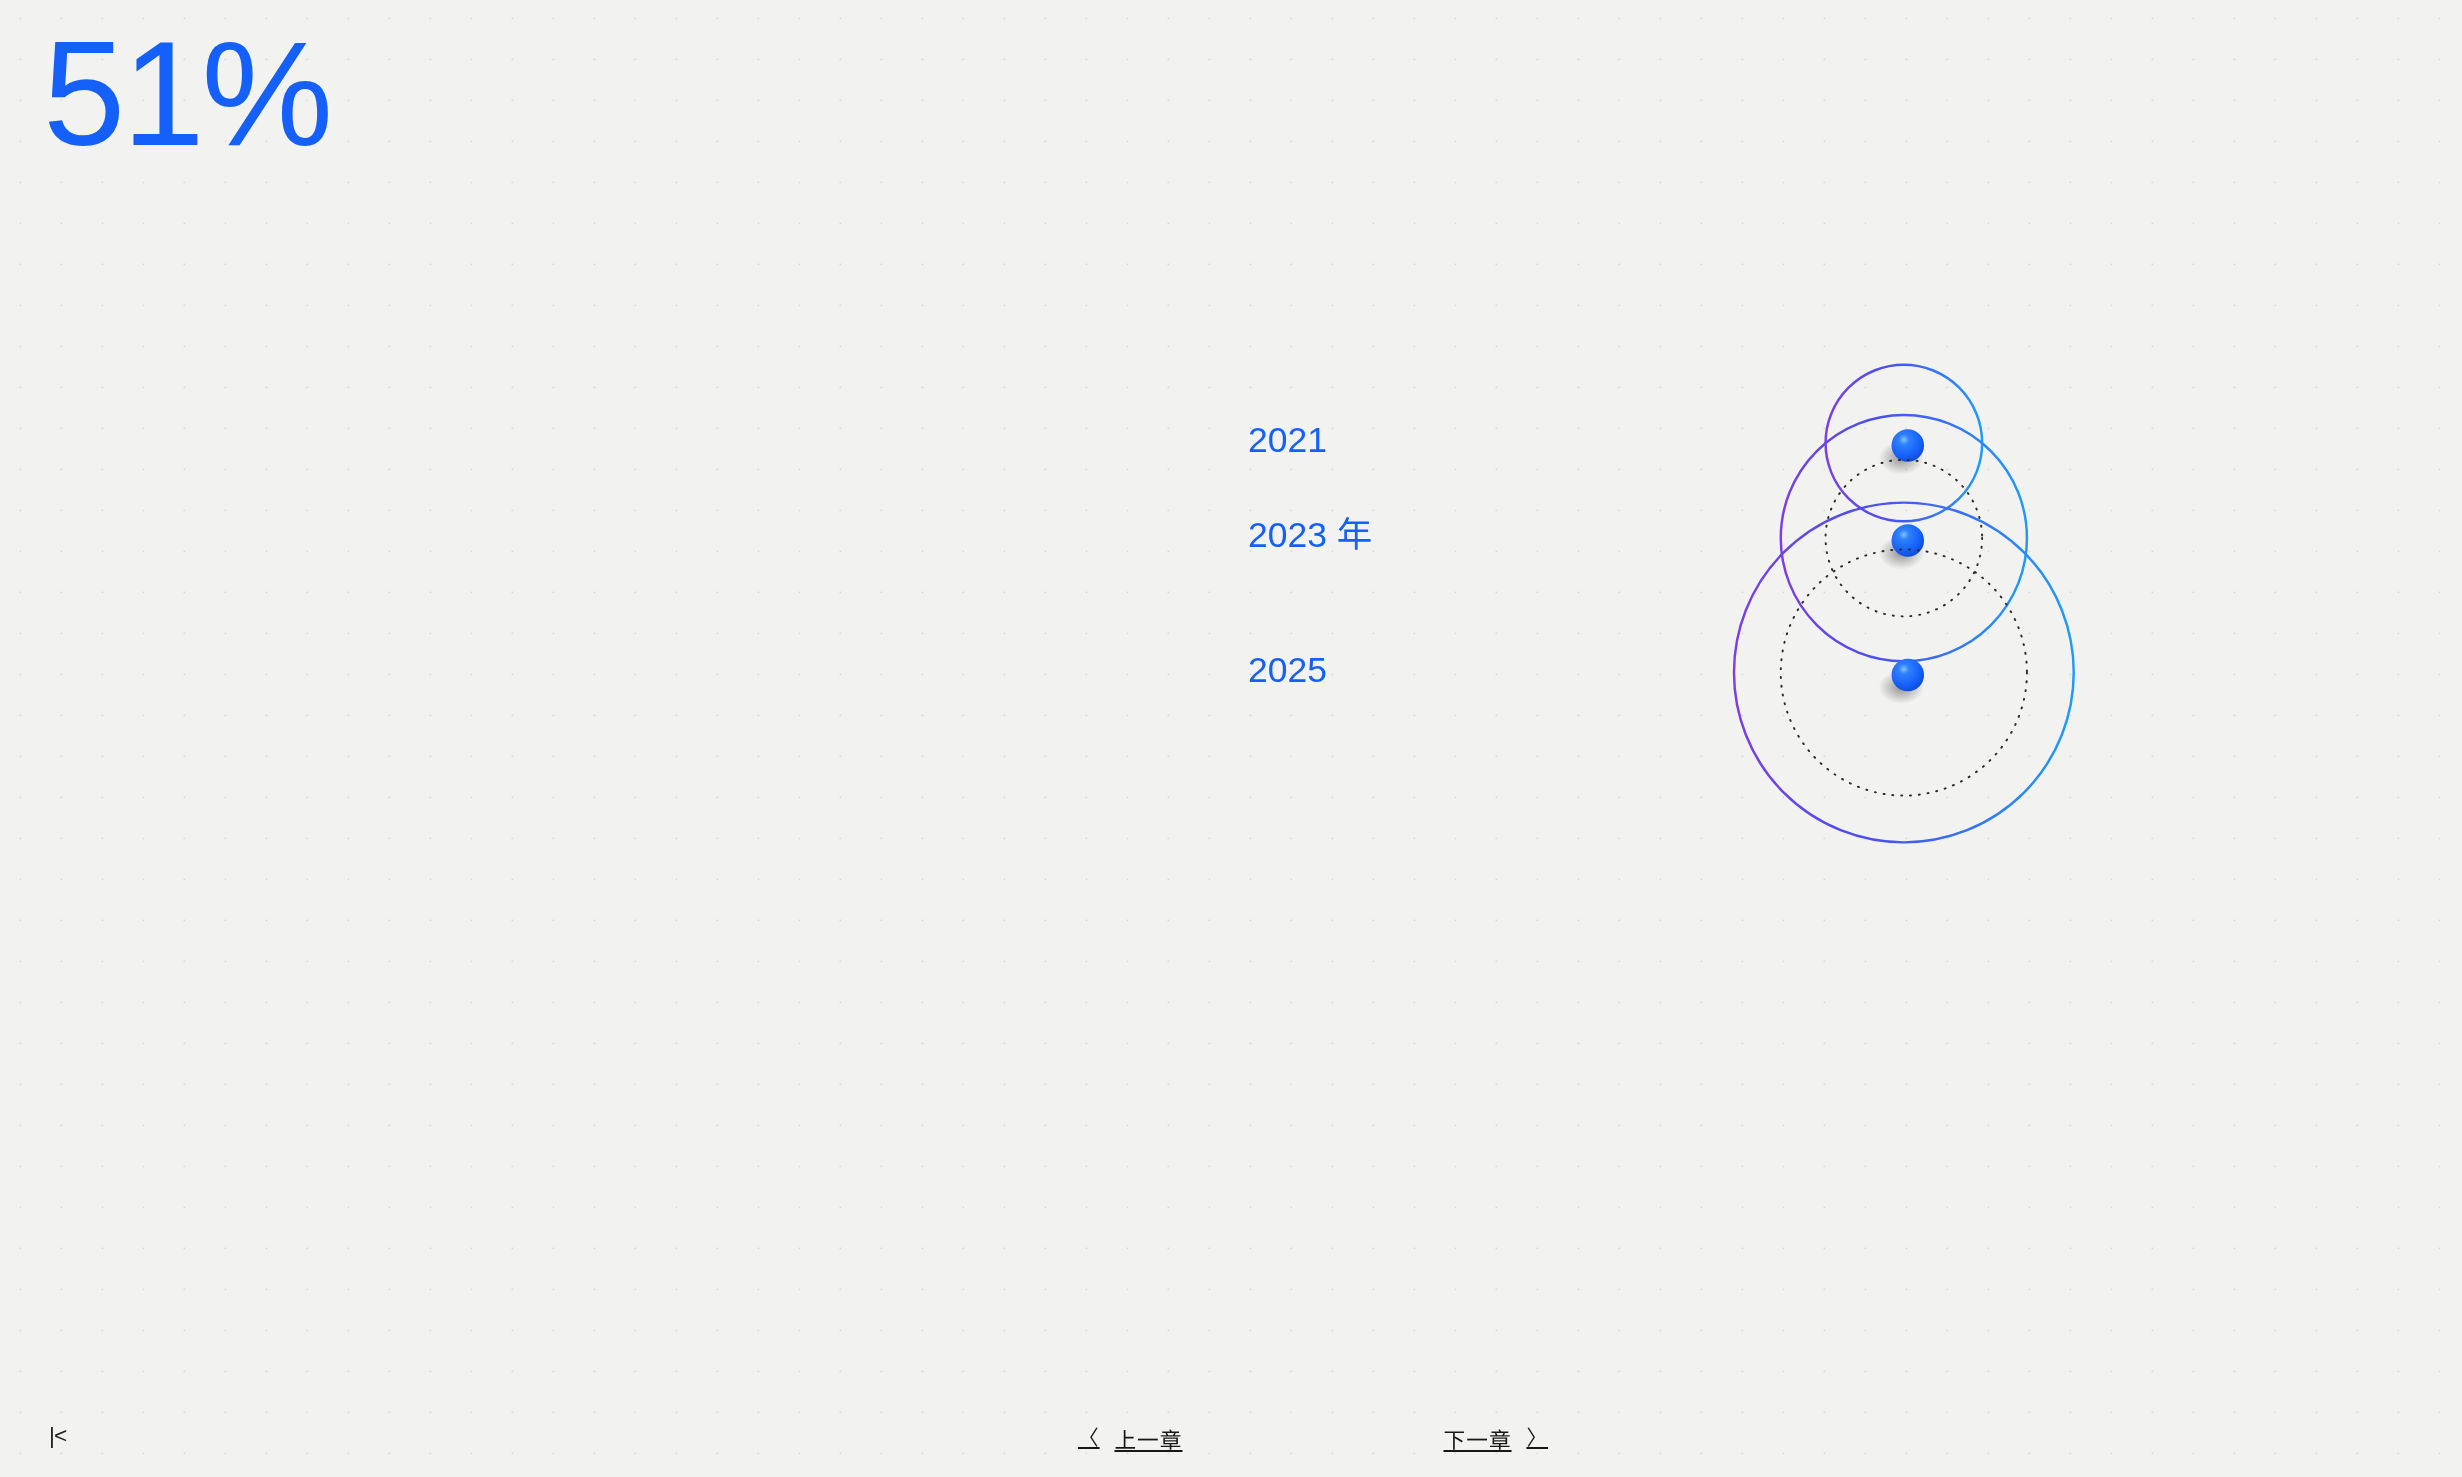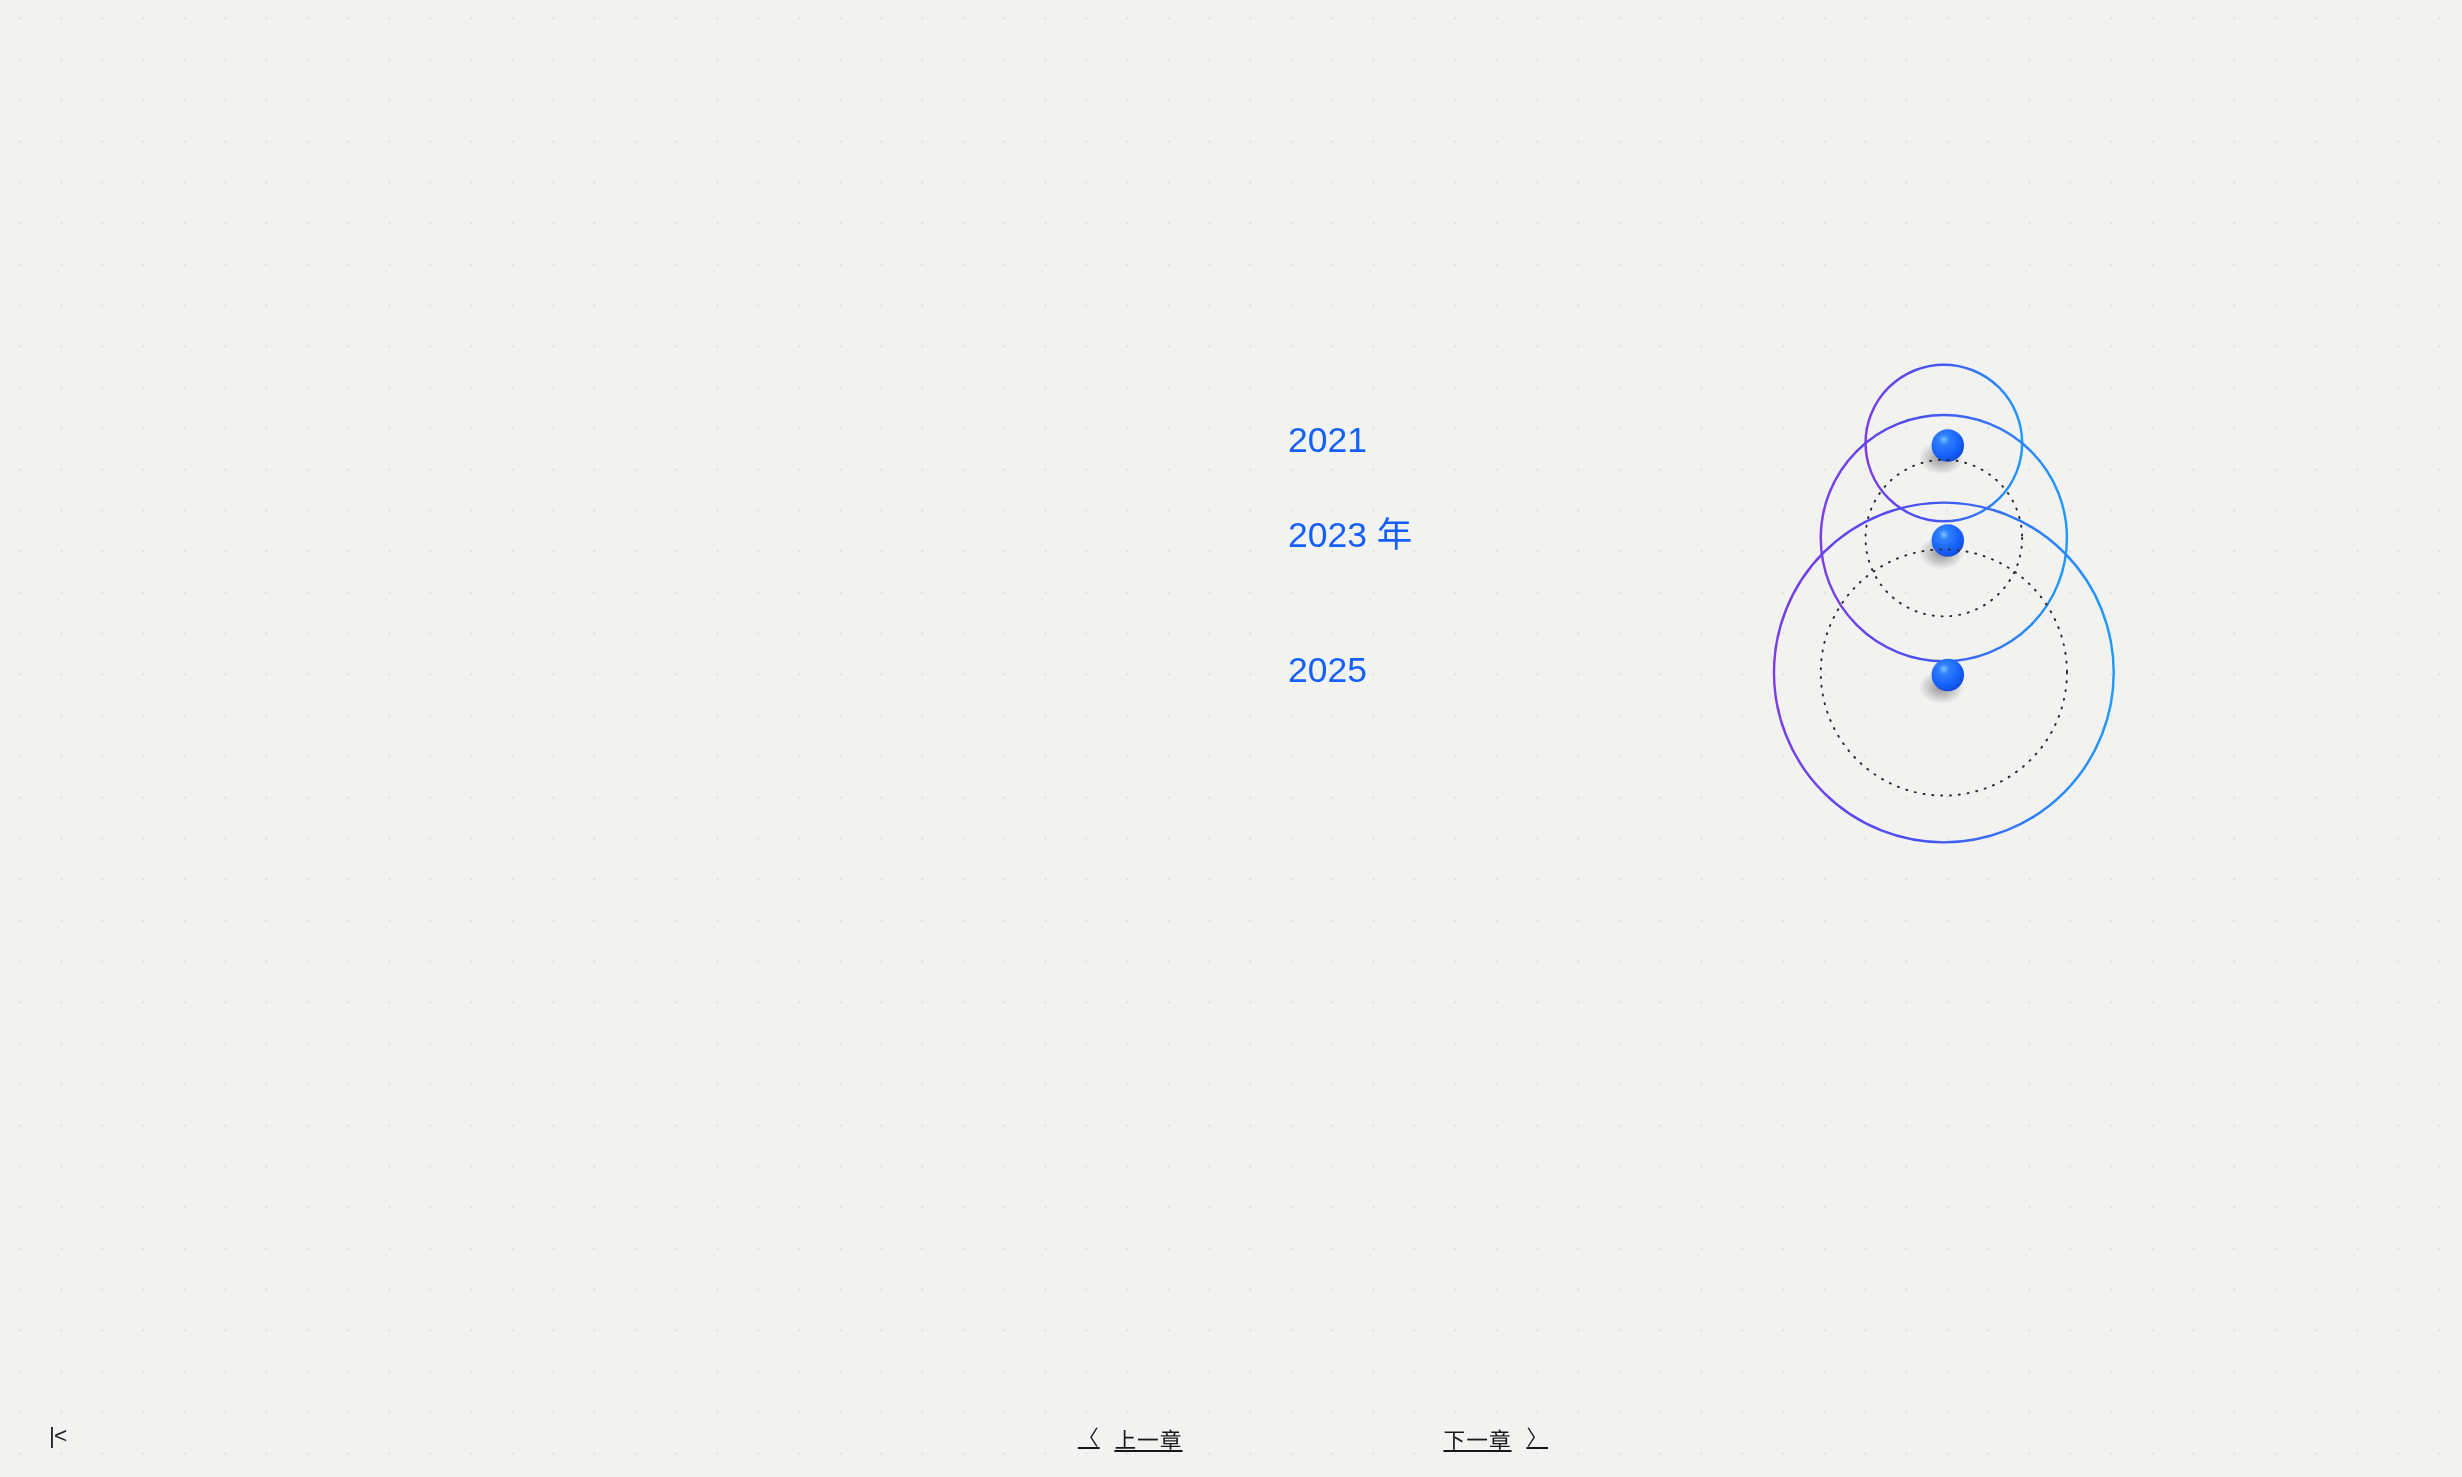--- a/index.html
+++ b/index.html
@@ -53,21 +53,21 @@
     color: #1560fb;
     font-size: 21.7px;
     vertical-align: super;
     line-height: 0;
     margin-left: 1px;
   }
 
   
   .chart {
     position: absolute;
-    left: 1288px;
+    left: 1248px;
     top: 305px;
     width: 1034px;
     height: 1059px;
   }
   .chart svg { display: block; overflow: visible; }
 
   .year-label {
     font-family: "Liberation Sans", "DejaVu Sans", sans-serif;
     font-size: 72px;
     fill: #1560fb;
@@ -112,20 +112,21 @@
     pointer-events: auto;
     white-space: nowrap;
   }
   .chev { font-size: 20.7px; color: #171717; line-height: 1; }
 </style>
 </head>
 <body>
 
 <div class="slide">
 
+  <div class="stat">51%</div>
 
 
   <div class="chart">
     <svg width="1034" height="1059" viewBox="0 0 2100 2150" xmlns="http://www.w3.org/2000/svg">
       <defs>
         <linearGradient id="ringGrad" x1="0%" y1="50%" x2="100%" y2="50%">
           <stop offset="0%" stop-color="#7b3fe4"></stop>
           <stop offset="40%" stop-color="#4a4ff0"></stop>
           <stop offset="100%" stop-color="#1f9bfb"></stop>
         </linearGradient>

